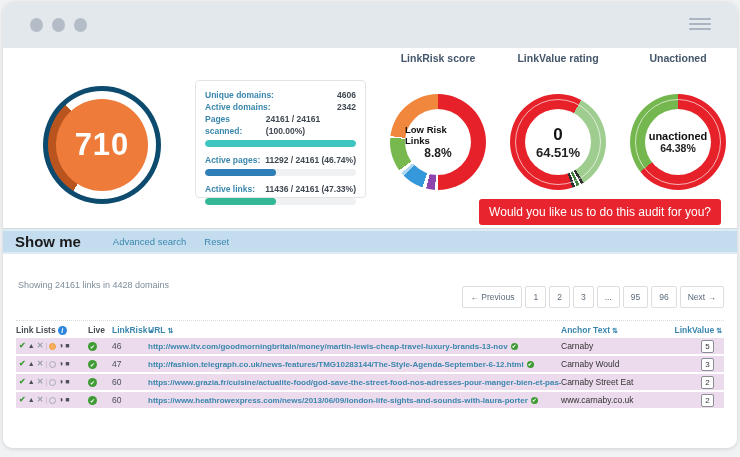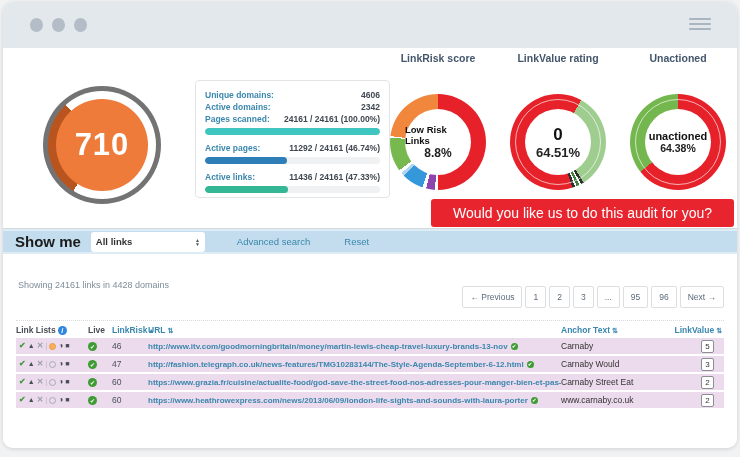--- a/index.html
+++ b/index.html
@@ -17,21 +17,21 @@
 
   .content { position:relative; height:400px; background:#fff; }
 
   
   .gauge { position:absolute; left:40px; top:38px; width:118px; height:118px; border-radius:50%; }
   .gauge-ring { position:absolute; inset:5px; border-radius:50%; }
   .gauge-inner { position:absolute; inset:13px; border-radius:50%; display:flex; align-items:center; justify-content:center; }
   .gauge-inner span { color:#fff; font-size:31px; font-weight:bold; letter-spacing:1px; }
 
   
-  .stats-panel { position:absolute; left:192px; top:32px; width:195px; height:118px;
+  .stats-panel { position:absolute; left:192px; top:32px; width:171px; height:118px;
                  border:1px solid #e2e5e8; border-radius:4px; padding:8px 9px; font-size:8.5px; }
   .stat-row { display:flex; justify-content:space-between; line-height:12px; }
   .stat-label { color:#3a87ad; font-weight:bold; }
   .stat-value { color:#3f4750; font-weight:bold; }
   .bar-track { height:7px; background:#f0f1f2; border-radius:4px; margin:3px 0 7px; overflow:hidden; }
   .bar-fill { height:100%; border-radius:4px; }
 
   
   .donut-title { position:absolute; top:4px; width:140px; text-align:center; font-size:10.5px; font-weight:bold; color:#44566b; }
   .dt0 { left:365px; } .dt1 { left:485px; } .dt2 { left:605px; }
@@ -39,35 +39,35 @@
   .d0 { left:387px; } .d1 { left:507px; } .d2 { left:627px; }
   .donut-hole { position:absolute; inset:15px; background:#fff; border-radius:50%; display:flex; flex-direction:column; align-items:center; justify-content:center; }
   .donut.ring2::after { content:''; position:absolute; inset:5px; border-radius:50%; border:1px solid rgba(255,255,255,.65); }
   .dl1 { font-weight:bold; color:#111; }
   .dl2 { font-weight:bold; color:#222; }
   .d0 .dl1 { font-size:9.5px; } .d0 .dl2 { font-size:12px; }
   .d1 .dl1 { font-size:17px; } .d1 .dl2 { font-size:13px; }
   .d2 .dl1 { font-size:11px; } .d2 .dl2 { font-size:10.5px; }
 
   
-  .cta { position:absolute; top:151px; right:3px; border:none; border-radius:3px; color:#fff;
-         font-size:14px; font-family:"Liberation Sans", sans-serif; padding:6px 22px; cursor:pointer; }
+  .cta { position:absolute; top:151px; right:16px; border:none; border-radius:3px; color:#fff;
+         font-size:12px; font-family:"Liberation Sans", sans-serif; padding:6px 10px; cursor:pointer; }
 
   
   .filter-bar { position:absolute; top:180px; left:0; right:0; height:26px; background:#c3ddef;
                 border-top:1px solid #d4d9dc;
                 box-shadow: inset 0 2px 0 rgba(255,255,255,.45), inset 0 -2px 0 rgba(255,255,255,.45);
                 display:flex; align-items:center; padding-left:12px; }
   .showme { font-size:15px; font-weight:bold; color:#1b1b1b; }
   .select { margin-left:10px; width:114px; height:20px; background:#fff; border-radius:3px;
             display:flex; align-items:center; padding:0 5px; cursor:pointer; }
   .select .sel-val { font-size:9.5px; font-weight:bold; color:#333; flex:1; }
   .sel-arrows { display:flex; flex-direction:column; font-size:5px; color:#555; line-height:4px; }
   .fb-link { font-size:9.5px; color:#3a87ad; text-decoration:none; cursor:pointer; }
-  .fb-link.adv { margin-left:32px; } .fb-link.rst { margin-left:34px; }
+  .fb-link.adv { margin-left:32px; } .fb-link.rst { margin-left:18px; }
 
   
   .summary { position:absolute; top:232px; left:15px; font-size:9px; color:#7e8d99; }
   .pagination { position:absolute; top:238px; right:13px; display:flex; }
   .pg-item { border:1px solid #dcdfe2; background:#fff; color:#5b6b7a; font-size:8.5px;
              padding:5px 7px; margin-left:3px; border-radius:2px; cursor:pointer; }
 
   
   .link-table { position:absolute; top:272px; left:13px; right:13px; }
   .t-row { display:grid; grid-template-columns:72px 24px 36px 1fr 126px 37px; align-items:center; }
@@ -113,21 +113,21 @@
     </div>
     <div class="hamburger">
       <span></span>
         <span></span>
         <span></span>
     </div>
   </div>
 
   <div class="content">
 
-    <div class="gauge" style="background: #737373;">
+    <div class="gauge" style="background: #0c4a6e;">
       <div class="gauge-ring" style="background: conic-gradient(rgb(255, 255, 255) 0deg, rgb(255, 255, 255) 212deg, rgb(185, 84, 31) 212deg, rgb(185, 84, 31) 318deg, rgb(255, 255, 255) 318deg, rgb(255, 255, 255) 360deg);"></div>
       <div class="gauge-inner" style="background: rgb(238, 123, 58);">
         <span>710</span>
       </div>
     </div>
 
     <div class="stats-panel">
       <div class="stat-row">
         <span class="stat-label">Unique domains:</span>
         <span class="stat-value">4606</span>
@@ -179,27 +179,20 @@
       <div class="donut-hole">
         <div class="dl1">unactioned</div>
         <div class="dl2">64.38%</div>
       </div>
     </div>
 
     <button class="cta" style="background: rgb(232, 36, 46);">Would you like us to do this audit for you?</button>
 
     <div class="filter-bar">
       <span class="showme">Show me</span>
-      <div class="select">
-        <span class="sel-val">All links</span>
-        <span class="sel-arrows">
-          <span>▲</span>
-            <span>▼</span>
-        </span>
-      </div>
       <a class="fb-link adv">Advanced search</a>
       <a class="fb-link rst">Reset</a>
     </div>
 
     <div class="summary">Showing 24161 links in 4428 domains</div>
 
     <div class="pagination">
       <span class="pg-item">← Previous</span>
       <span class="pg-item">1</span>
       <span class="pg-item">2</span>

